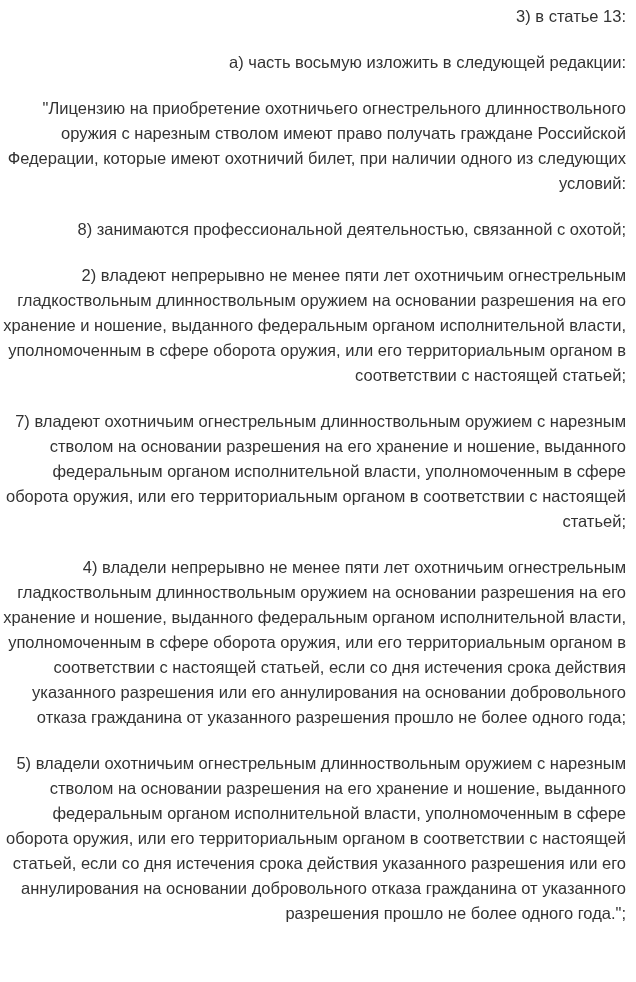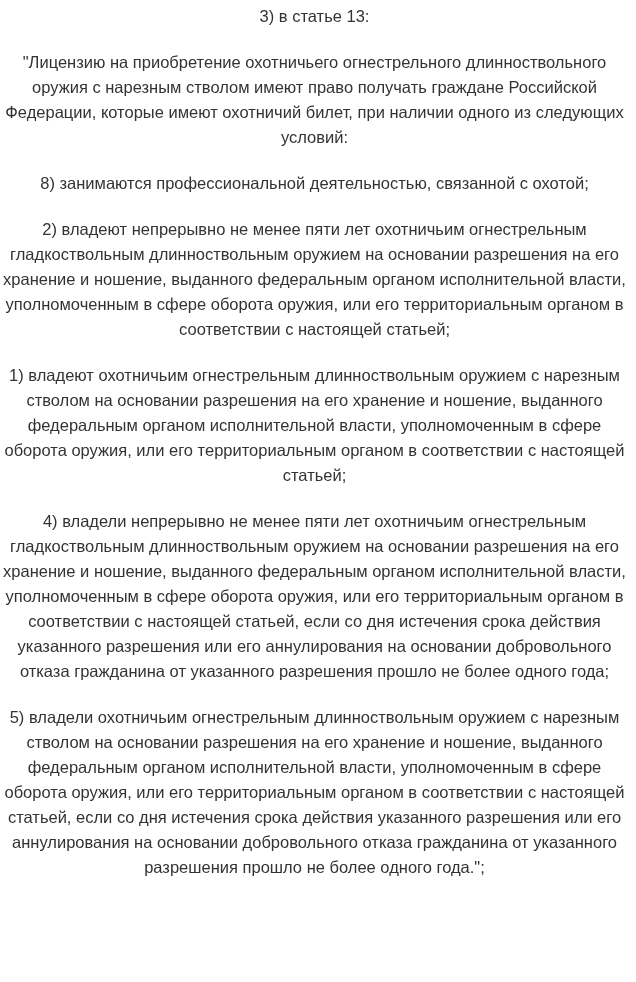--- a/index.html
+++ b/index.html
@@ -19,31 +19,32 @@
     padding: 4px 10px 10px 3px;
     font-family: "Liberation Sans", "DejaVu Sans", sans-serif;
     font-size: 16.5px;
     line-height: 25px;
     color: #333333;
     -webkit-font-smoothing: antialiased;
   }
   .document p {
     margin: 0 0 21px 0;
     padding: 0;
-    text-align: center;
+    text-align: right;
     word-spacing: normal;
   }
   .document p:last-child {
     margin-bottom: 10px;
   }
 </style>
 </head>
 <body>
 
 <div class="document">
   <p>3) в статье 13:</p>
+  <p>а) часть восьмую изложить в следующей редакции:</p>
   <p>"Лицензию на приобретение охотничьего огнестрельного длинноствольного оружия с нарезным стволом имеют право получать граждане Российской Федерации, которые имеют охотничий билет, при наличии одного из следующих условий:</p>
   <p>8) занимаются профессиональной деятельностью, связанной с охотой;</p>
   <p>2) владеют непрерывно не менее пяти лет охотничьим огнестрельным гладкоствольным длинноствольным оружием на основании разрешения на его хранение и ношение, выданного федеральным органом исполнительной власти, уполномоченным в сфере оборота оружия, или его территориальным органом в соответствии с настоящей статьей;</p>
-  <p>1) владеют охотничьим огнестрельным длинноствольным оружием с нарезным стволом на основании разрешения на его хранение и ношение, выданного федеральным органом исполнительной власти, уполномоченным в сфере оборота оружия, или его территориальным органом в соответствии с настоящей статьей;</p>
+  <p>7) владеют охотничьим огнестрельным длинноствольным оружием с нарезным стволом на основании разрешения на его хранение и ношение, выданного федеральным органом исполнительной власти, уполномоченным в сфере оборота оружия, или его территориальным органом в соответствии с настоящей статьей;</p>
   <p>4) владели непрерывно не менее пяти лет охотничьим огнестрельным гладкоствольным длинноствольным оружием на основании разрешения на его хранение и ношение, выданного федеральным органом исполнительной власти, уполномоченным в сфере оборота оружия, или его территориальным органом в соответствии с настоящей статьей, если со дня истечения срока действия указанного разрешения или его аннулирования на основании добровольного отказа гражданина от указанного разрешения прошло не более одного года;</p>
   <p>5) владели охотничьим огнестрельным длинноствольным оружием с нарезным стволом на основании разрешения на его хранение и ношение, выданного федеральным органом исполнительной власти, уполномоченным в сфере оборота оружия, или его территориальным органом в соответствии с настоящей статьей, если со дня истечения срока действия указанного разрешения или его аннулирования на основании добровольного отказа гражданина от указанного разрешения прошло не более одного года.";</p>
 </div>
 
 </body></html>

